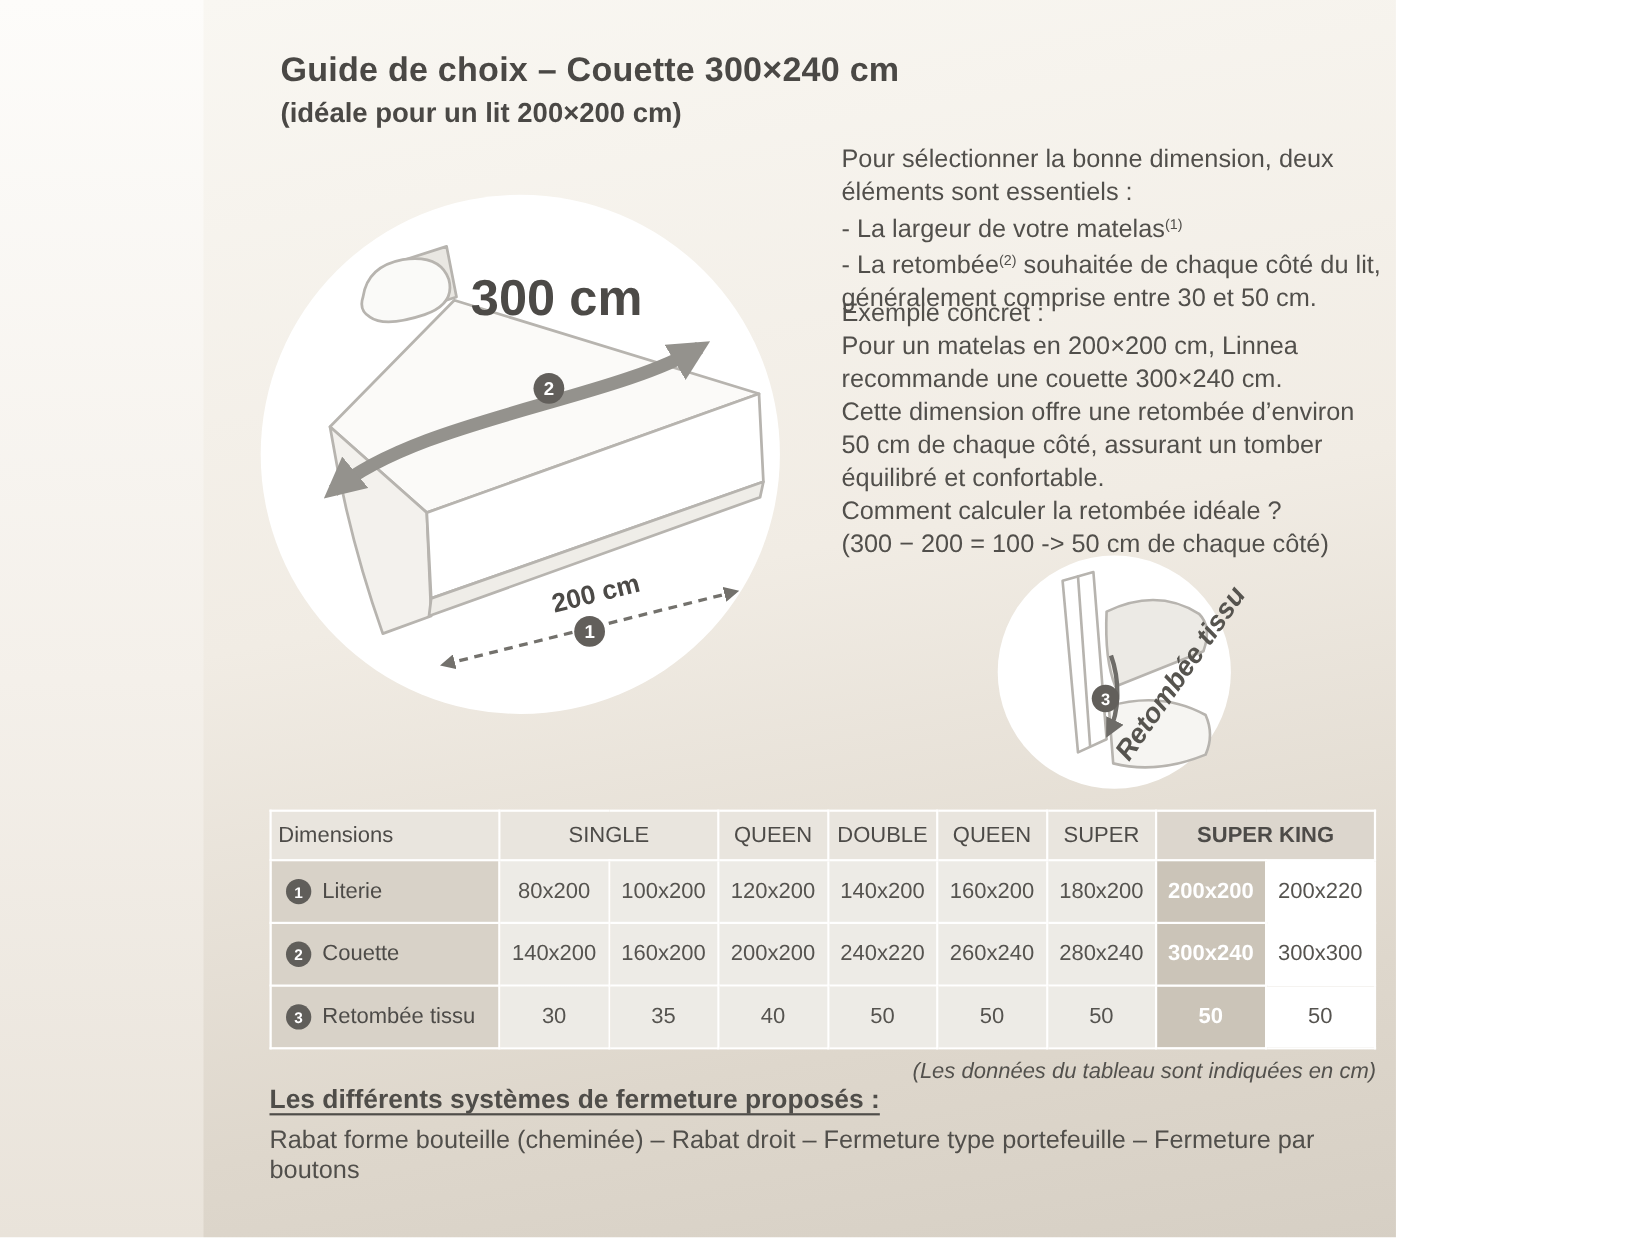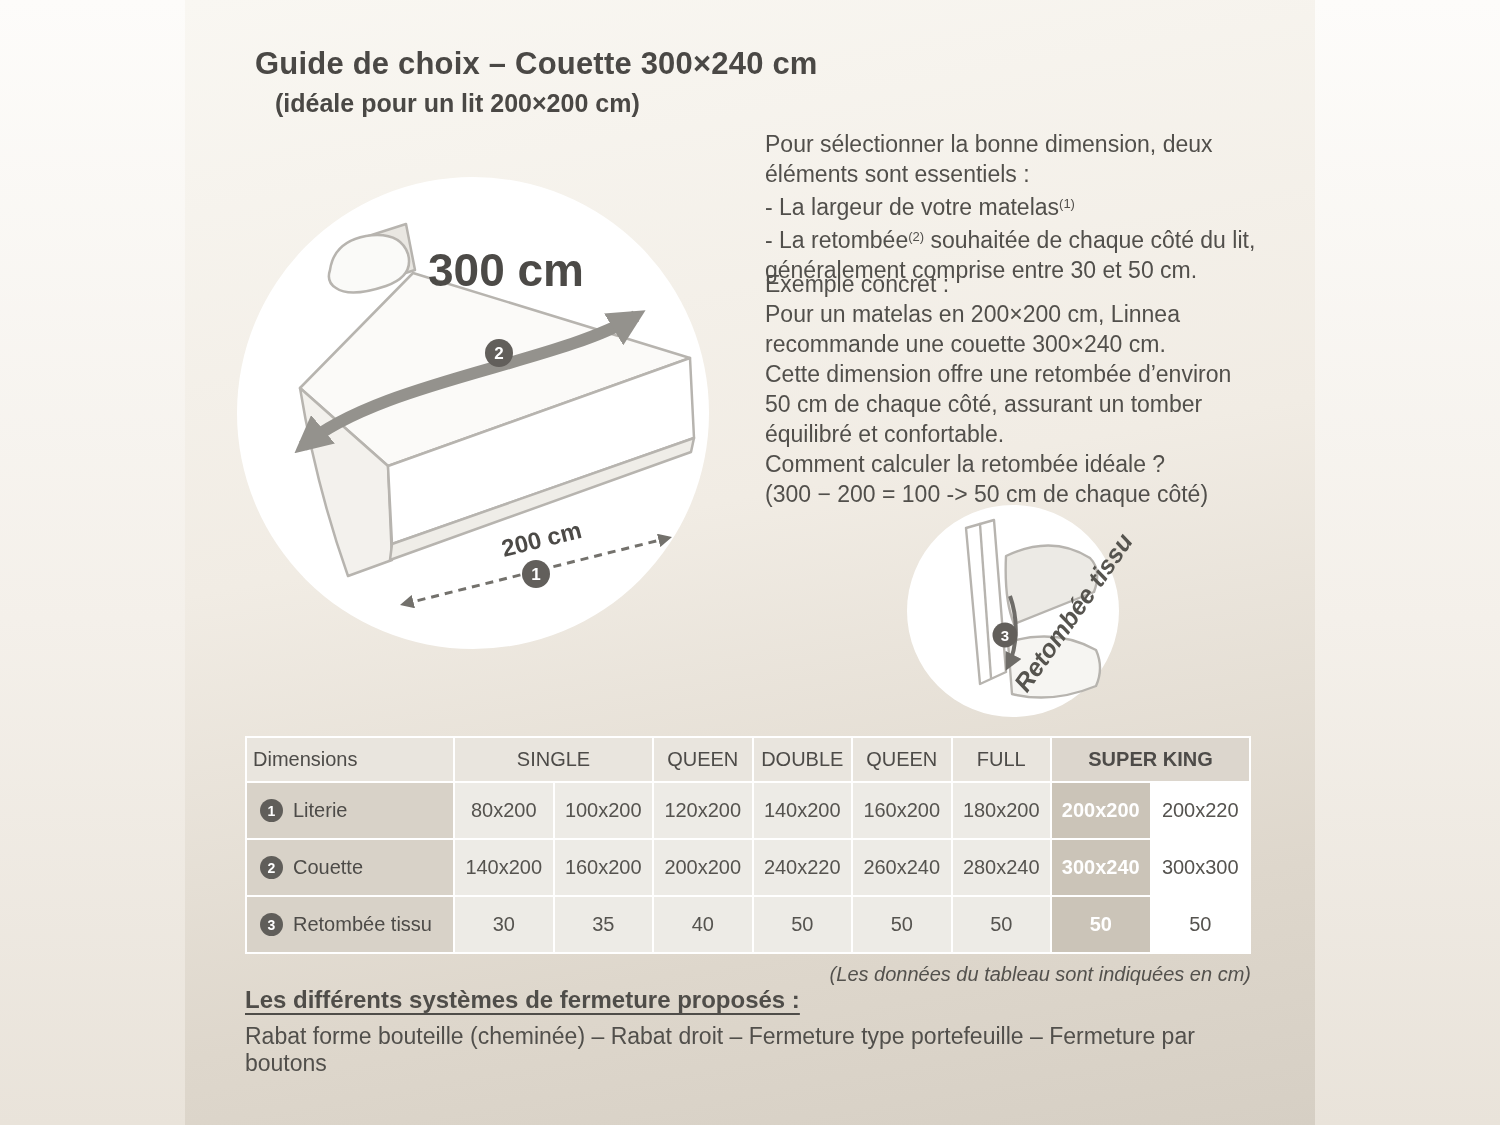--- a/index.html
+++ b/index.html
@@ -1,28 +1,28 @@
 <!DOCTYPE html>
 <html><head>
 <meta charset="utf-8">
 <style>
   * { margin:0; padding:0; box-sizing:border-box; }
   html,body { background:#ffffff; }
   .canvas {
-    position:relative; width:1500px; height:1125px; overflow:hidden;
+    position:relative; width:1269px; height:1125px; overflow:hidden;
     font-family:"Liberation Sans","DejaVu Sans",sans-serif; color:#4f4d49;
     background:linear-gradient(180deg,#fdfcfa 0%,#f4f0ea 55%,#e9e3da 100%);
   }
   .panel {
     position:absolute; left:185px; top:0; width:1130px; height:1125px;
     background:linear-gradient(170deg,#f9f7f2 0%,#f1ece4 45%,#ded7cc 80%,#d6cfc4 100%);
   }
   .abs { position:absolute; }
   .page-title { left:255px; top:46px; font-size:31px; font-weight:700; color:#4a4845; letter-spacing:.2px; }
-  .page-subtitle { left:255px; top:89px; font-size:25px; font-weight:700; color:#4a4845;margin-left:20px; }
+  .page-subtitle { left:255px; top:89px; font-size:25px; font-weight:700; color:#4a4845; }
 
   .intro { left:765px; top:129px; width:494px; font-size:23px; line-height:30px; color:#514f4b; }
   .intro sup, .example sup { font-size:13px; vertical-align:7px; }
 
   .example { left:765px; top:269px; width:498px; font-size:23px; line-height:30px; color:#514f4b; }
   .example-heading { font-weight:400; }
 
   .big-circle { left:236px; top:176px; width:474px; height:474px; }
   .small-circle { left:906px; top:504px; width:214px; height:214px; }
 
@@ -135,21 +135,21 @@
           <col>
           <col>
       </colgroup>
       <thead>
         <tr>
           <th class="dim-h">Dimensions</th>
           <th colspan="2">SINGLE</th>
           <th>QUEEN</th>
           <th>DOUBLE</th>
           <th>QUEEN</th>
-          <th>FULL</th>
+          <th>SUPER</th>
           <th colspan="2" class="super">SUPER KING</th>
         </tr>
       </thead>
       <tbody>
         <tr>
           <td class="rlabel">
             <div class="label-inner">
               <span class="badge">1</span>
               <span>Literie</span>
             </div>

